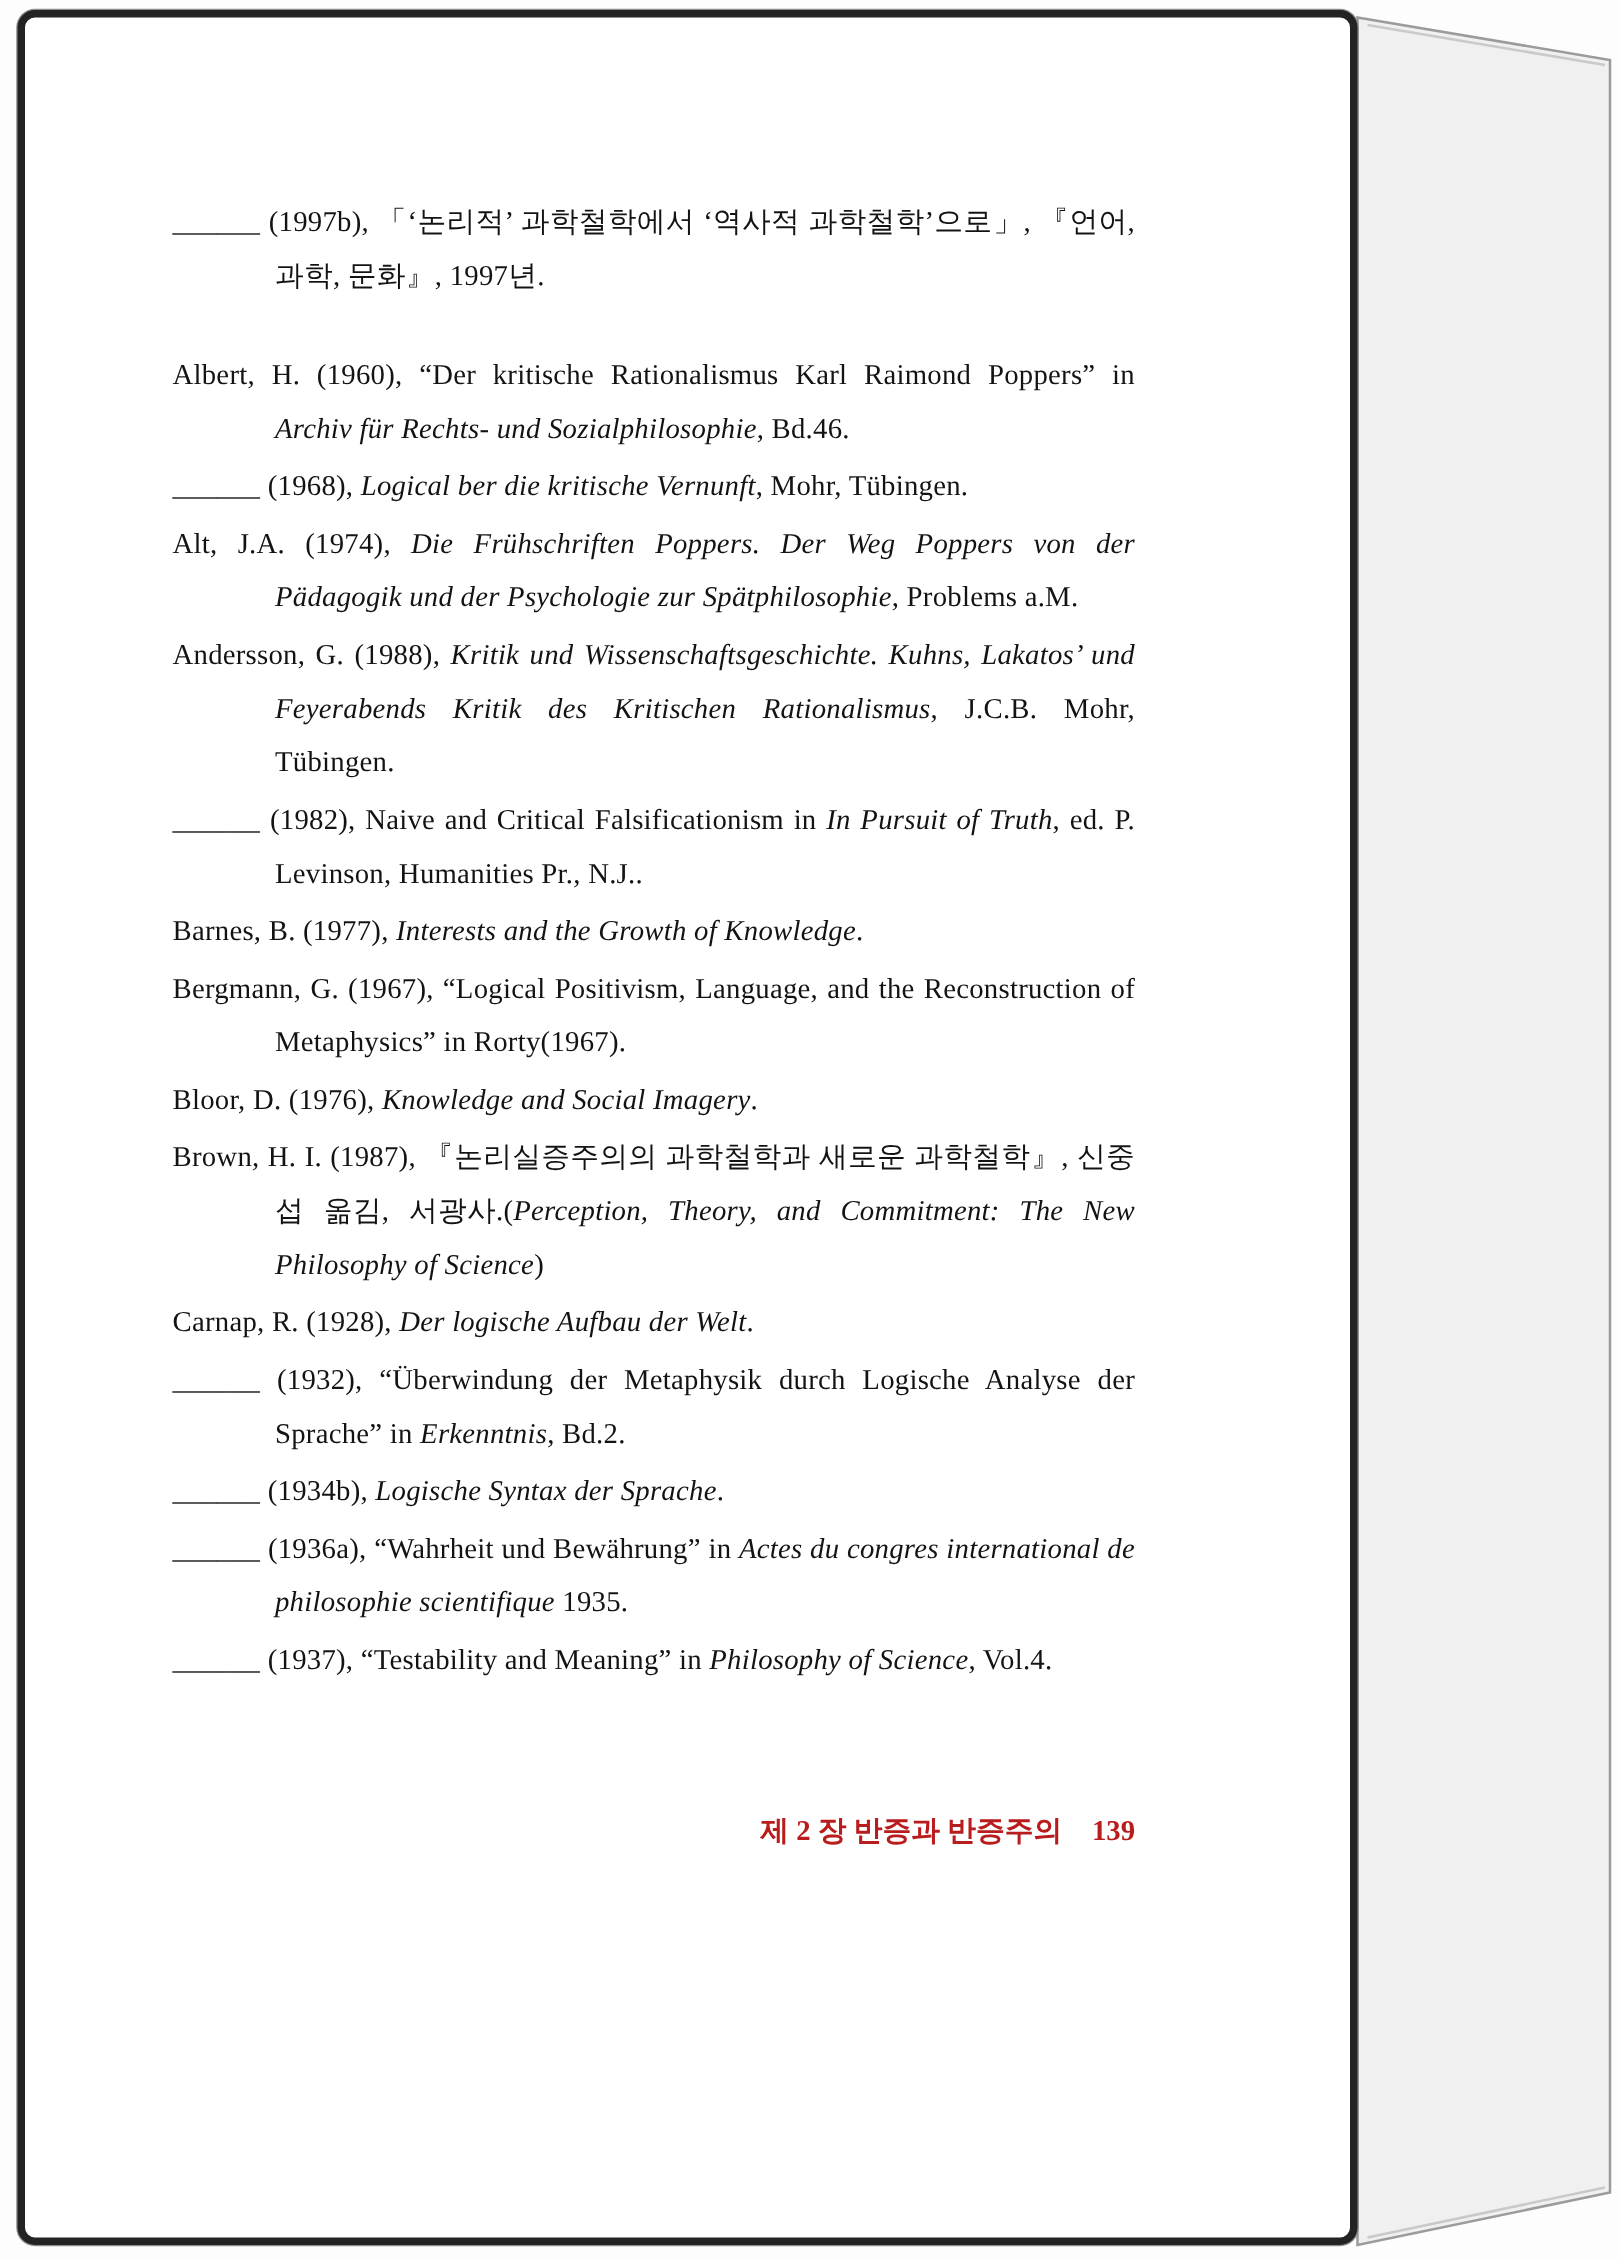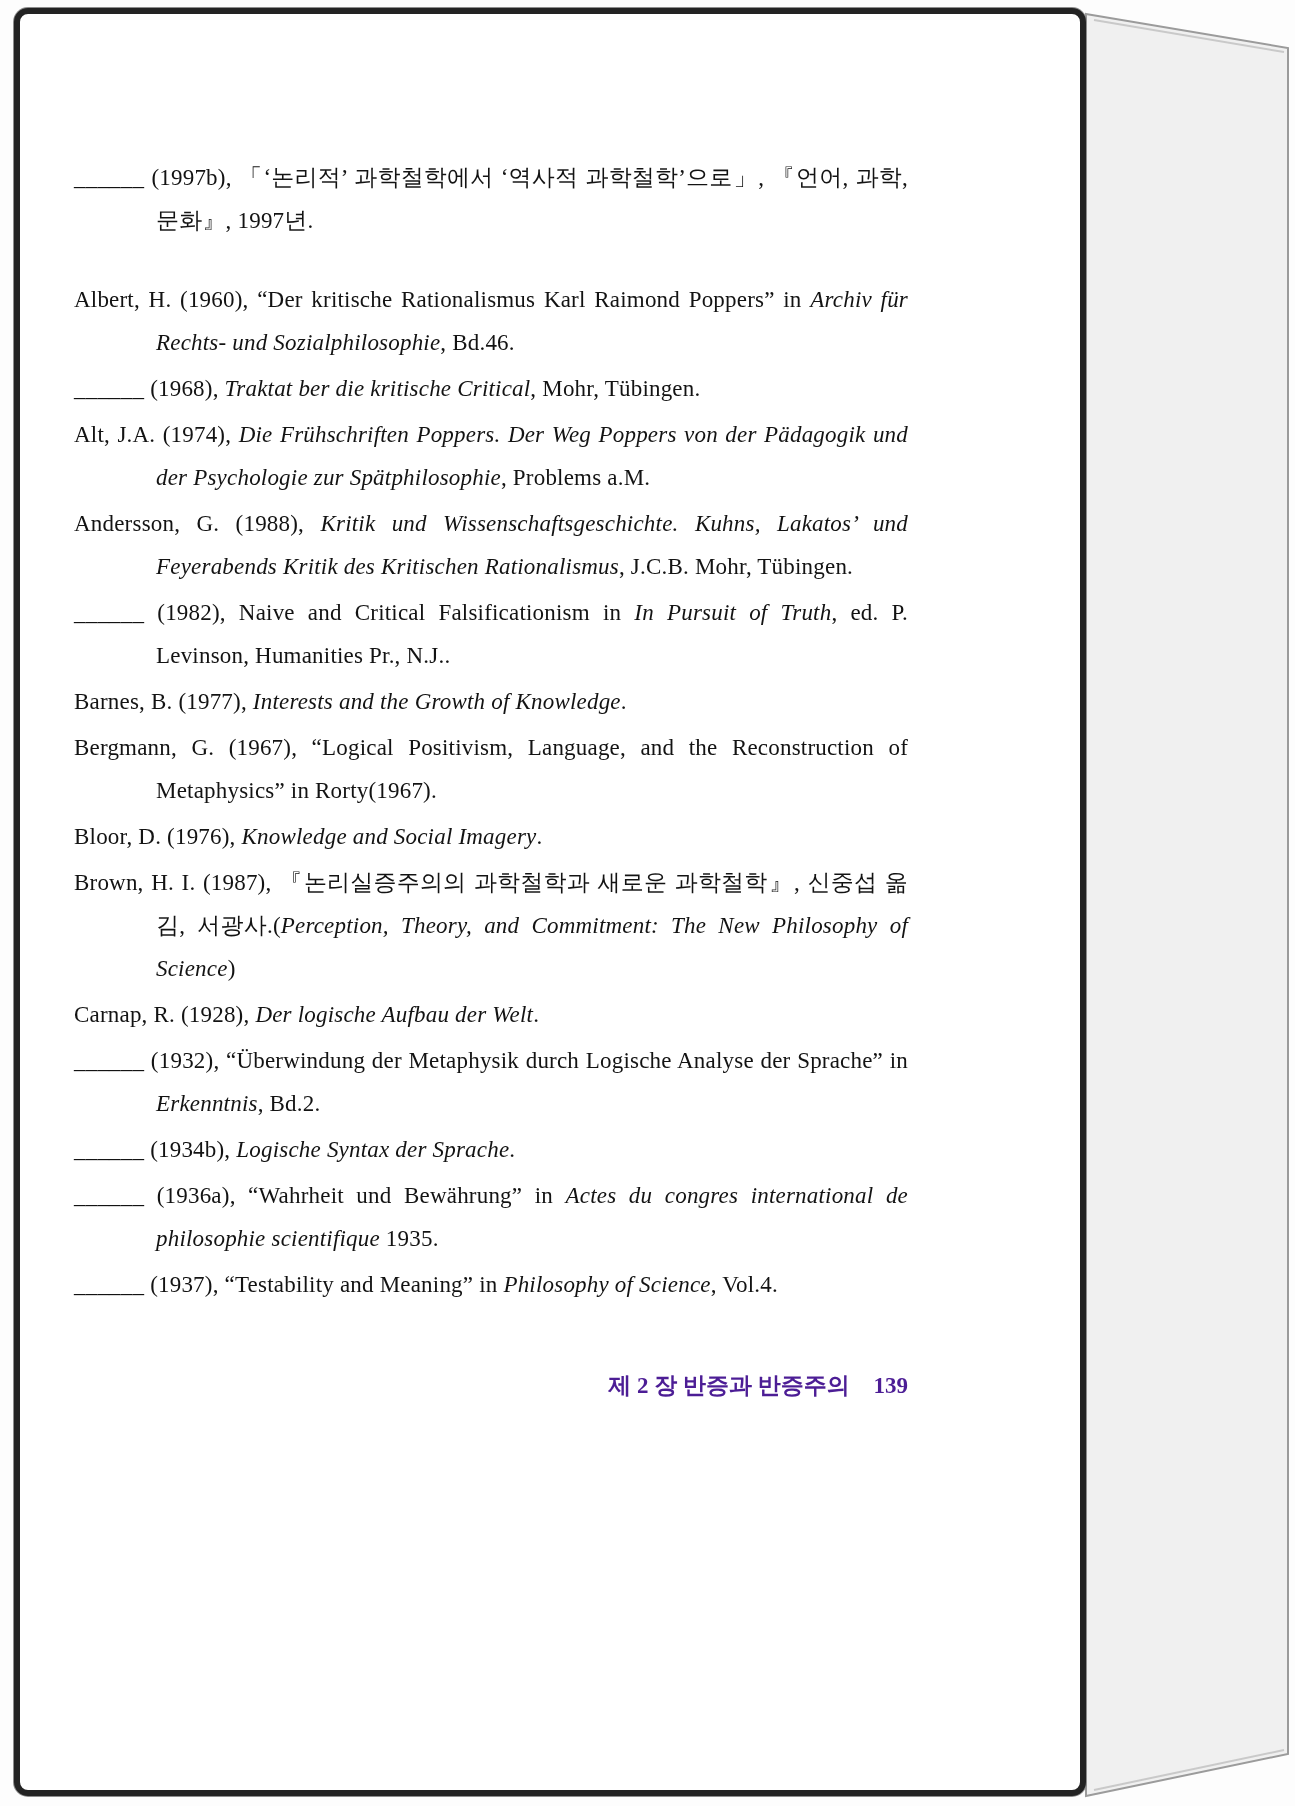--- a/index.html
+++ b/index.html
@@ -29,43 +29,43 @@
     box-sizing: border-box;
     background: #ffffff;
     border: 6px solid #232323;
     border-radius: 14px;
     box-shadow: 0 0 0 1px #8d8d8d;
   }
   .page-inner {
     box-sizing: border-box;
     width: 100%;
     height: 100%;
-    padding: 142px 172px 40px 54px;
+    padding: 142px 172px 40px 118px;
     color: #131313;
   }
   .refs p.ref {
     margin: 0 0 3px 0;
     font-size: 23px;
     line-height: 43px;
     text-align: justify;
     padding-left: 82px;
     text-indent: -82px;
     letter-spacing: 0.2px;
   }
   .refs p.ref.gap {
     margin-bottom: 36px;
   }
   .refs .it { font-style: italic; }
   .refs .rm { font-style: normal; }
   .footer {
-    margin-top: 64px;
+    margin-top: 100px;
     text-align: right;
     font-size: 23px;
     font-weight: bold;
-    color: #4c1d95;
+    color: #b91c1c;
   }
   .footer .pnum {
     margin-left: 18px;
   }
 </style>
 </head>
 <body>
 
 <div class="stage">
 
@@ -75,21 +75,21 @@
     <line x1="1094" y1="1790" x2="1284" y2="1750" stroke="#c9c9c9" stroke-width="2"></line>
   </svg>
 
   <div class="page">
     <div class="page-inner">
 
       <div class="refs">
 
       <p class="ref gap"><span class="rm">______ (1997b), 「‘논리적’ 과학철학에서 ‘역사적 과학철학’으로」, 『언어, 과학, 문화』, 1997년.</span></p>
           <p class="ref"><span class="rm">Albert, H. (1960), “Der kritische Rationalismus Karl Raimond Poppers” in </span><span class="it">Archiv für Rechts- und Sozialphilosophie</span><span class="rm">, Bd.46.</span></p>
-          <p class="ref"><span class="rm">______ (1968), </span><span class="it">Traktat ber die kritische Critical</span><span class="rm">, Mohr, Tübingen.</span></p>
+          <p class="ref"><span class="rm">______ (1968), </span><span class="it">Logical ber die kritische Vernunft</span><span class="rm">, Mohr, Tübingen.</span></p>
           <p class="ref"><span class="rm">Alt, J.A. (1974), </span><span class="it">Die Frühschriften Poppers. Der Weg Poppers von der Pädagogik und der Psychologie zur Spätphilosophie</span><span class="rm">, Problems a.M.</span></p>
           <p class="ref"><span class="rm">Andersson, G. (1988), </span><span class="it">Kritik und Wissenschaftsgeschichte. Kuhns, Lakatos’ und Feyerabends Kritik des Kritischen Rationalismus</span><span class="rm">, J.C.B. Mohr, Tübingen.</span></p>
           <p class="ref"><span class="rm">______ (1982), Naive and Critical Falsificationism in </span><span class="it">In Pursuit of Truth</span><span class="rm">, ed. P. Levinson, Humanities Pr., N.J..</span></p>
           <p class="ref"><span class="rm">Barnes, B. (1977), </span><span class="it">Interests and the Growth of Knowledge</span><span class="rm">.</span></p>
           <p class="ref"><span class="rm">Bergmann, G. (1967), “Logical Positivism, Language, and the Reconstruction of Metaphysics” in Rorty(1967).</span></p>
           <p class="ref"><span class="rm">Bloor, D. (1976), </span><span class="it">Knowledge and Social Imagery</span><span class="rm">.</span></p>
           <p class="ref"><span class="rm">Brown, H. I. (1987), 『논리실증주의의 과학철학과 새로운 과학철학』, 신중섭 옮김, 서광사.(</span><span class="it">Perception, Theory, and Commitment: The New Philosophy of Science</span><span class="rm">)</span></p>
           <p class="ref"><span class="rm">Carnap, R. (1928), </span><span class="it">Der logische Aufbau der Welt</span><span class="rm">.</span></p>
           <p class="ref"><span class="rm">______ (1932), “Überwindung der Metaphysik durch Logische Analyse der Sprache” in </span><span class="it">Erkenntnis</span><span class="rm">, Bd.2.</span></p>
           <p class="ref"><span class="rm">______ (1934b), </span><span class="it">Logische Syntax der Sprache</span><span class="rm">.</span></p>

